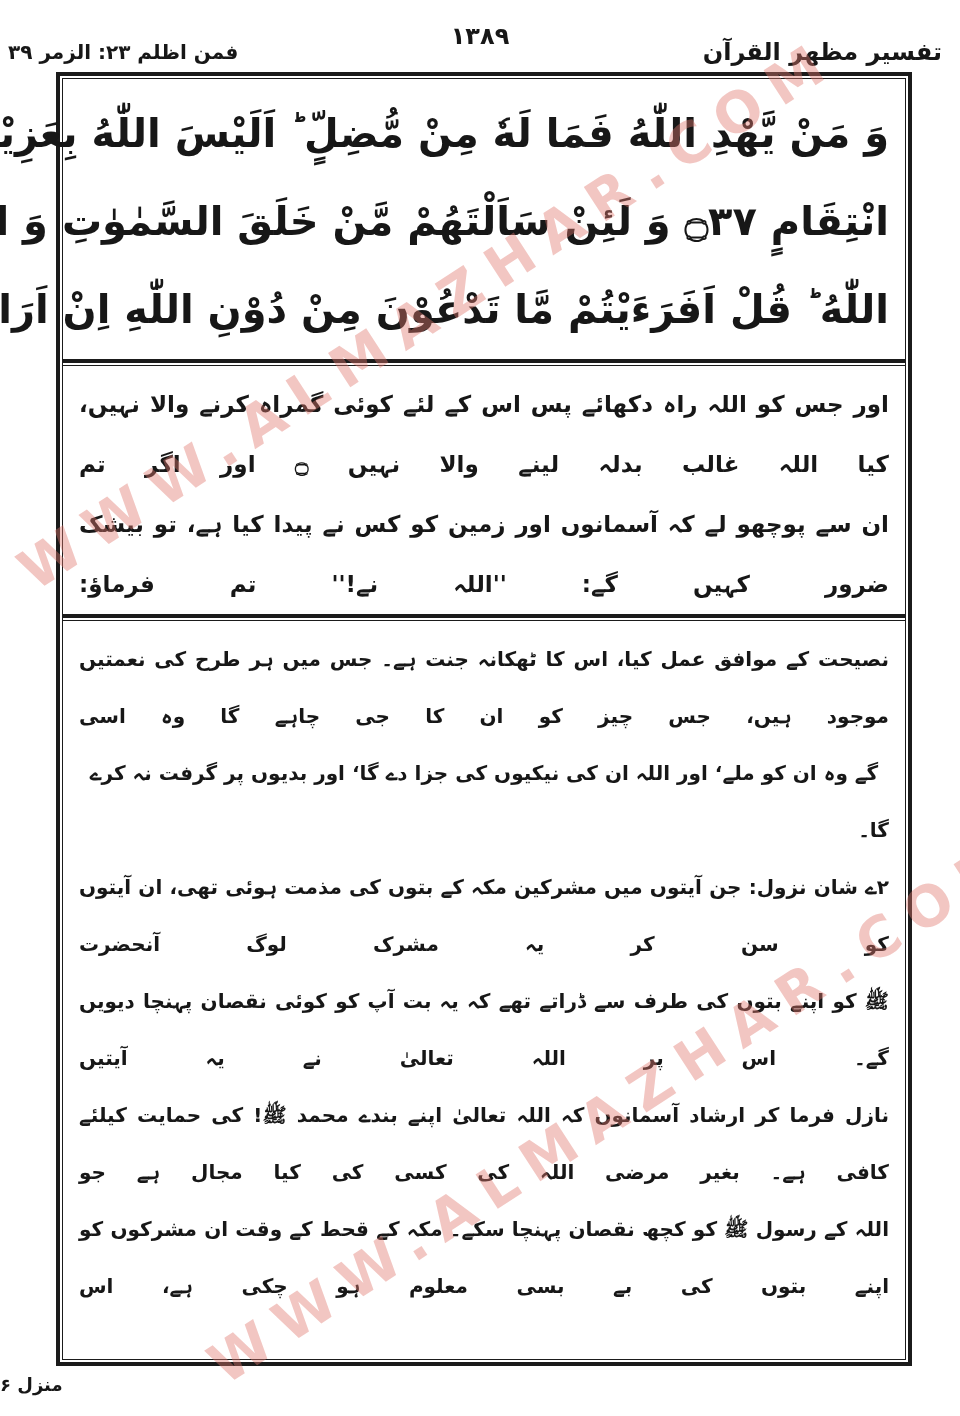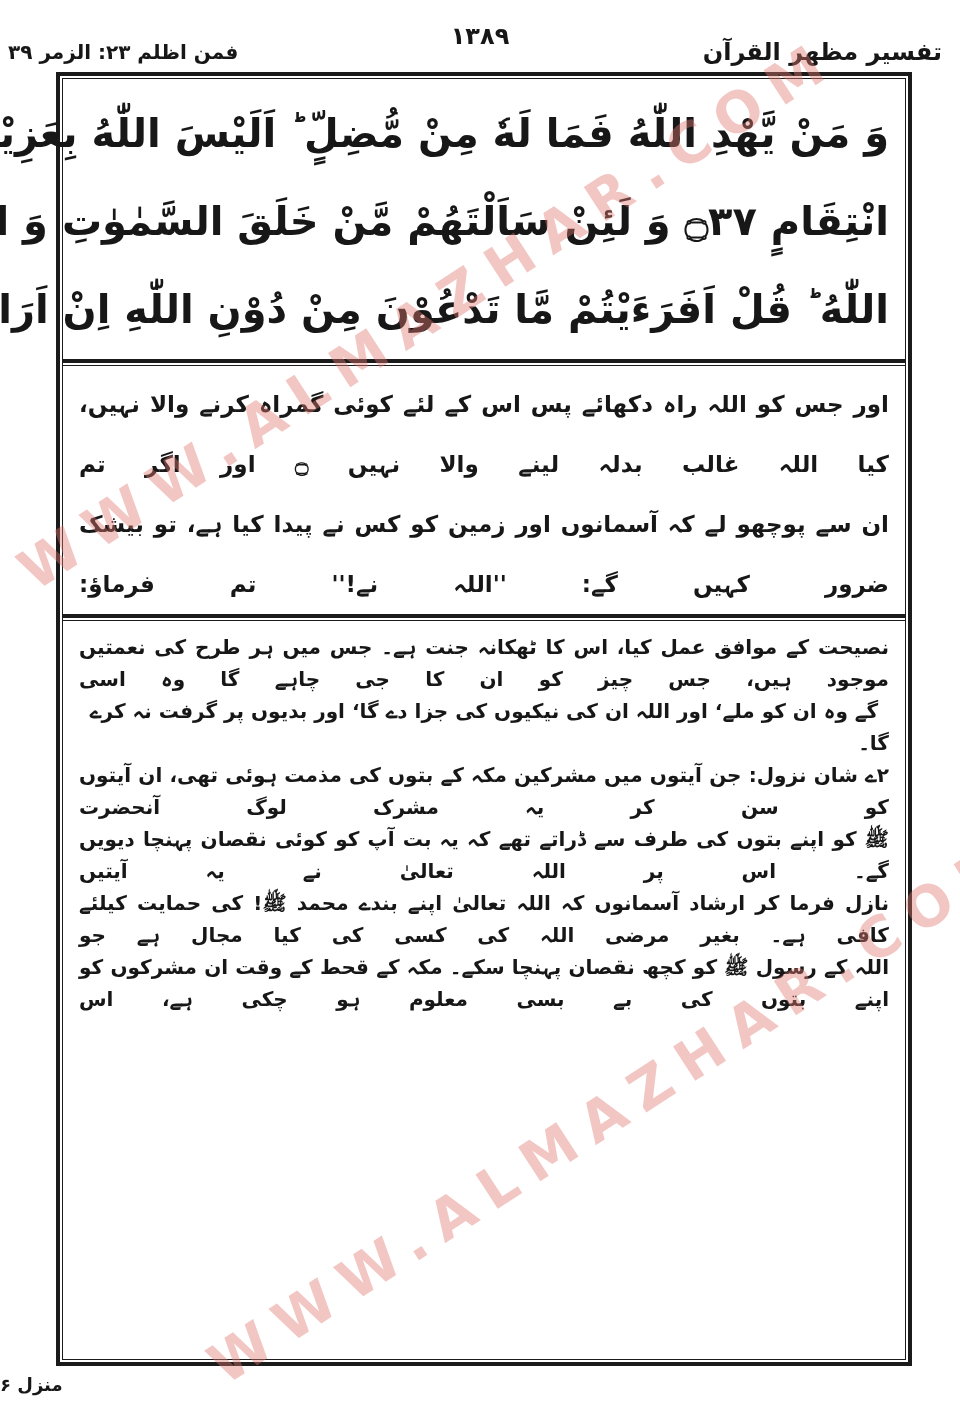--- a/index.html
+++ b/index.html
@@ -46,21 +46,21 @@
     white-space:nowrap;
   }
   .translation-section { flex:none; padding-top:8px; padding-bottom:0; }
   .translation-line {
     font-size:23px; font-weight:bold; line-height:60px;
     direction:rtl; text-align:justify; text-align-last:justify;
   }
   .translation-line.partial { text-align:right; text-align-last:right; }
   .commentary-section { flex:1; padding-top:10px; }
   .commentary-line, .rooh-line {
-    font-size:20px; font-weight:bold; line-height:32px;
+    font-size:20px; font-weight:bold; line-height:57px;
     direction:rtl; text-align:justify; text-align-last:justify;
   }
   .commentary-line.partial, .rooh-line.partial { text-align:center; text-align-last:right; }
   .page-footer {
     position:absolute; top:1374px; left:0; width:100%;
     text-align:left; font-size:18px; font-weight:bold; direction:rtl;
   }
   .watermark {
     position:absolute; z-index:6; pointer-events:none;
     font-weight:bold; font-size:56px; letter-spacing:15px;

